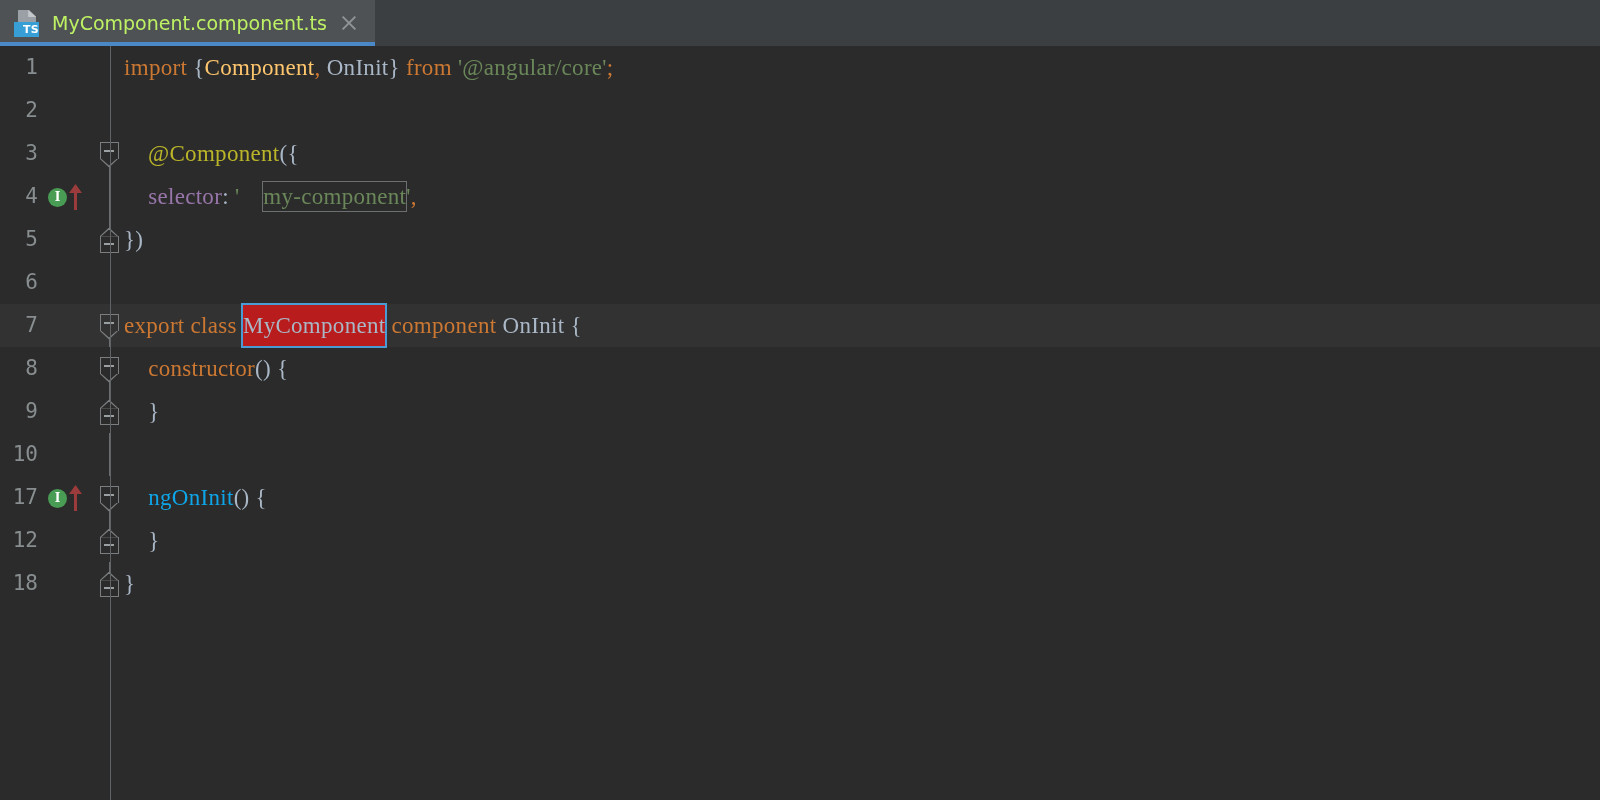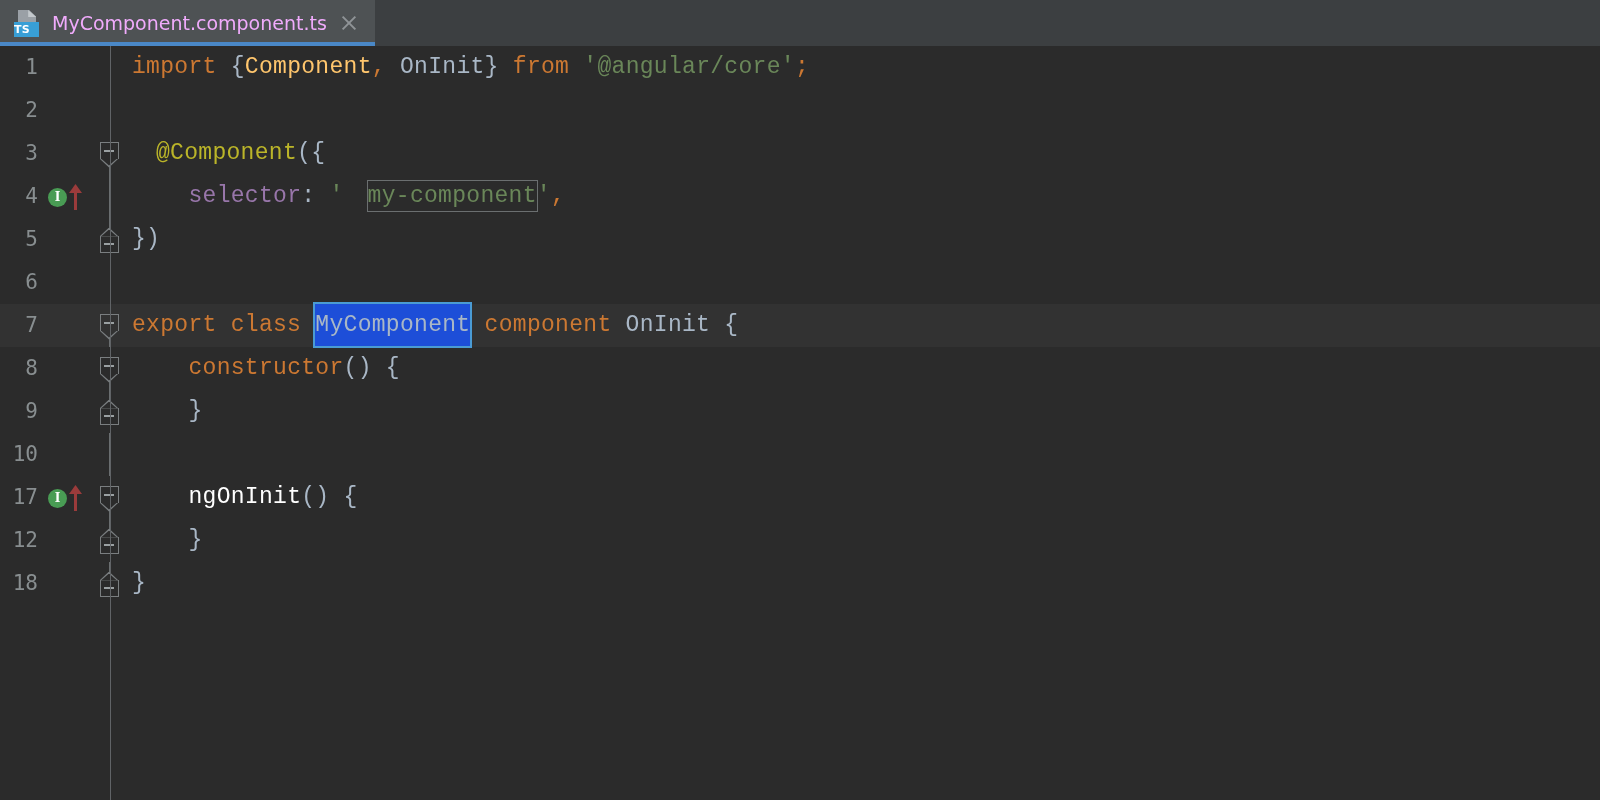--- a/index.html
+++ b/index.html
@@ -81,27 +81,27 @@
     left: 0px;
     top: 13px;
     width: 25px;
     height: 15px;
     background: #389fd6;
     color: #ffffff;
     font-family: "DejaVu Sans", sans-serif;
     font-size: 11px;
     font-weight: 700;
     line-height: 15px;
-    text-align: left;
+    text-align: right;
     letter-spacing: 0.3px;
   }
   .tab-title {
     font-family: "DejaVu Sans", sans-serif;
     font-size: 19px;
-    color: #f0abfc;
+    color: #bef264;
     white-space: nowrap;
   }
   .tab-close {
     position: relative;
     width: 20px;
     height: 20px;
     flex: 0 0 20px;
     opacity: 0.65;
     cursor: pointer;
   }
@@ -292,51 +292,51 @@
     top: 2px;
     width: 16px;
     height: 7px;
     background: #2b2b2b;
     clip-path: polygon(50% 0, 100% 100%, 0 100%);
   }
 
   
   .code-text {
     position: absolute;
-    left: 132px;
+    left: 124px;
     top: 0;
     height: 43px;
     line-height: 43px;
     white-space: pre;
-    font-family: Liberation Mono, monospace;
+    font-family: Liberation Serif, serif;
     font-size: 23px;
     letter-spacing: 0.3px;
     color: #a9b7c6;
     text-align: right;
   }
 
   
   .t-kw      { color: #cc7832; }
   .t-def     { color: #a9b7c6; }
   .t-str     { color: #6a8759; }
   .t-cls     { color: #ffc66d; }
   .t-anno    { color: #bbb529; padding-left: 24px; }
   .t-prop    { color: #9876aa; }
-  .t-fn      { color: #ffffff; }
+  .t-fn      { color: #0ea5e9; }
   .t-punct   { color: #a9b7c6; }
 
   
   .hl-search {
     outline: 1.5px solid #6b6f70;
     background: transparent;
     padding: 2px 0;
     margin-left: 24px;
   }
   .hl-rename {
-    background: #1d4ed8;
+    background: #b91c1c;
     outline: 2px solid #4a9bd4;
     padding: 8px 0;
   }
 </style>
 </head>
 <body>
 
 <div id="ide-window">
 
   <div id="tab-bar">

